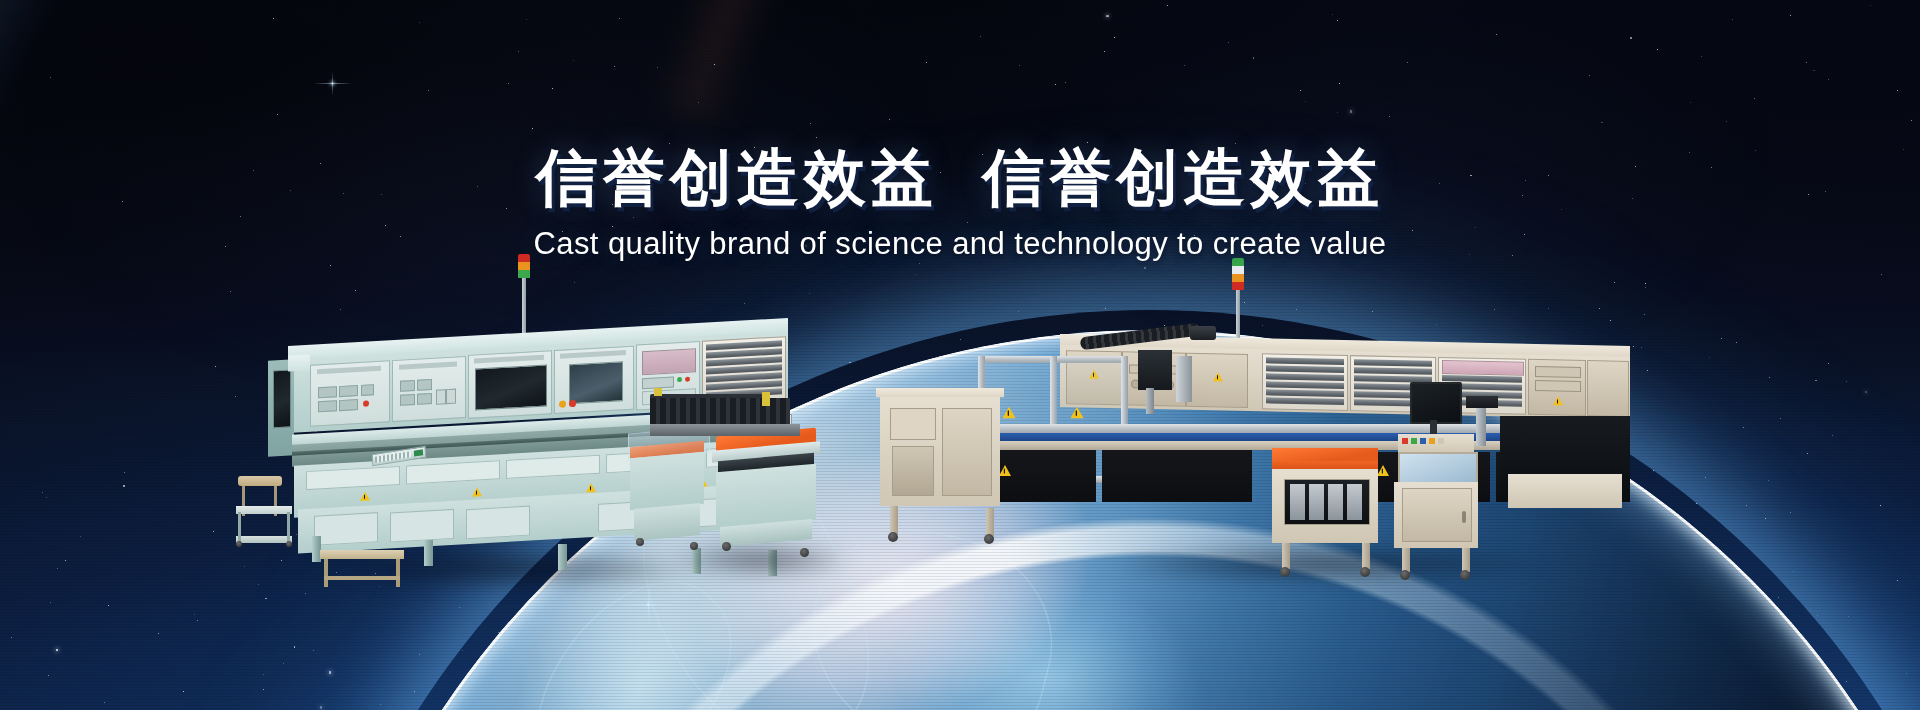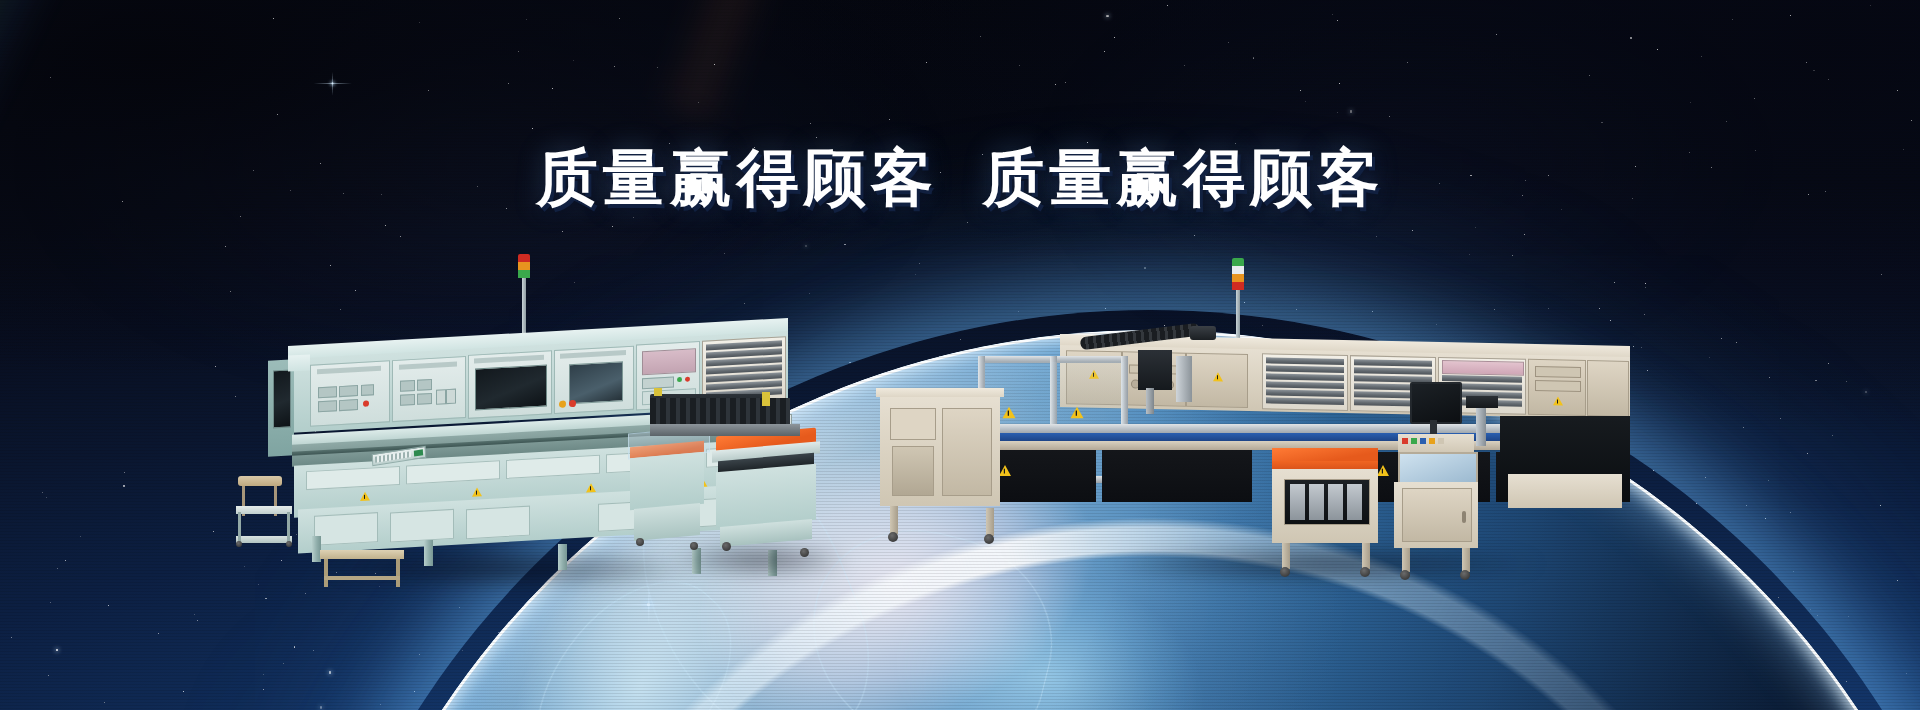--- a/index.html
+++ b/index.html
@@ -960,16 +960,17 @@
 
   <div class="machine" style="left:650px;top:398px;width:160px;height:60px;">
     <div style="position:absolute;left:0;top:0;width:140px;height:26px;background:repeating-linear-gradient(90deg,#1a1e22 0 6px,#2e343a 6px 10px);"></div>
     <div style="position:absolute;left:0;top:26px;width:150px;height:12px;background:linear-gradient(180deg,#8d959b,#5b6368);"></div>
     <div style="position:absolute;left:112px;top:-6px;width:8px;height:14px;background:#d9c23a;"></div>
   </div>
 
   <div class="scanlines"></div>
 
   <div class="text-block">
-    <h1 class="headline">质量赢得顾客  质量赢得顾客</h1>
+    <h1 class="headline">信誉创造效益  信誉创造效益</h1>
+    <p class="subhead">Cast quality brand of science and technology to create value</p>
   </div>
 
 </div>
 
 </body></html>

